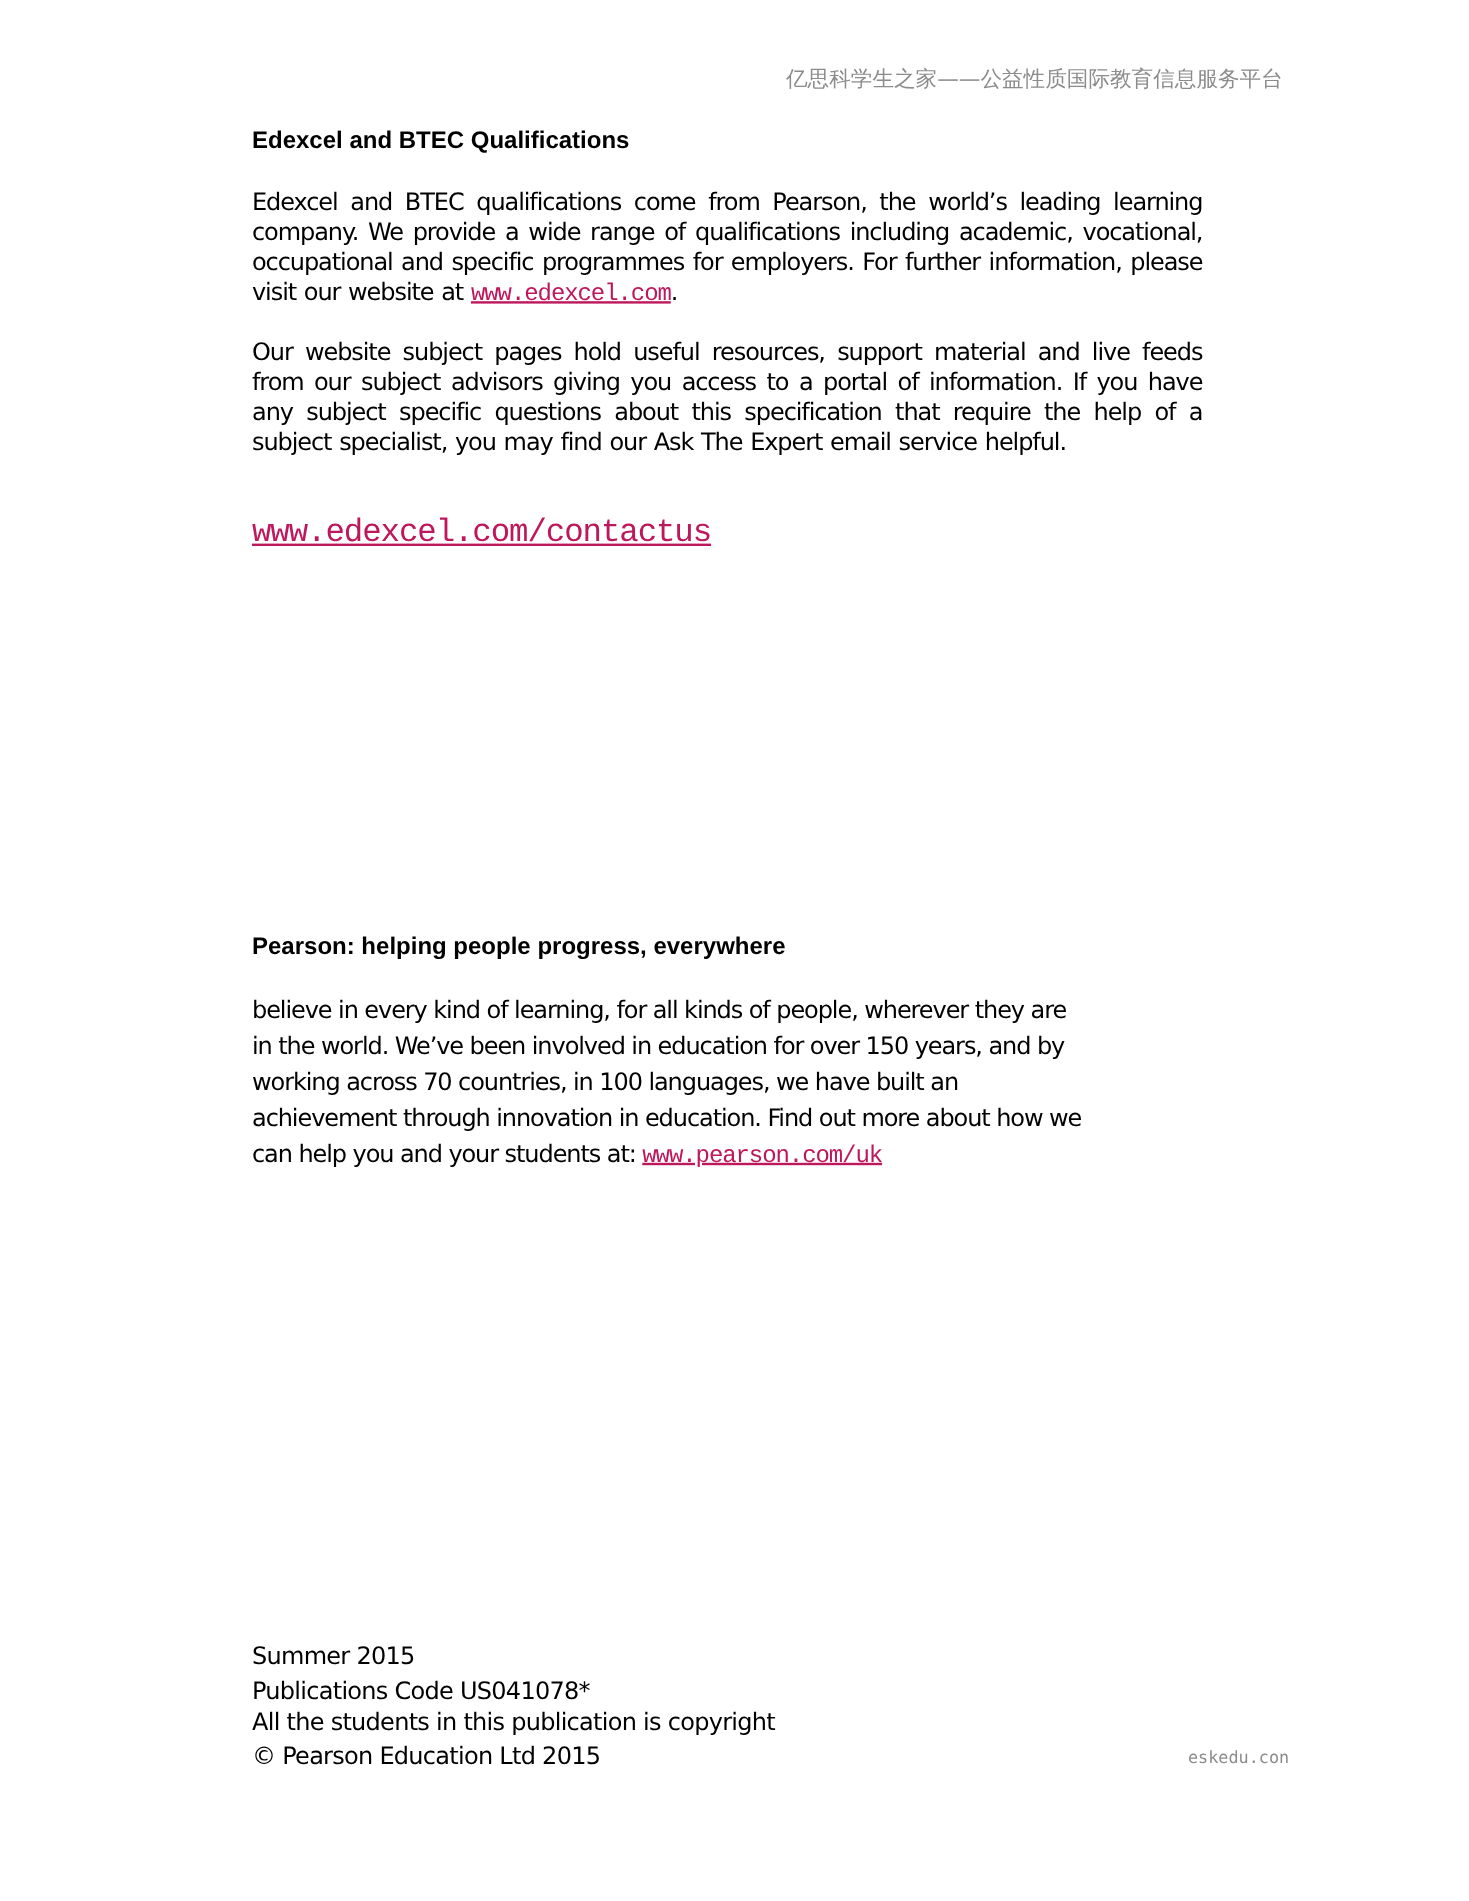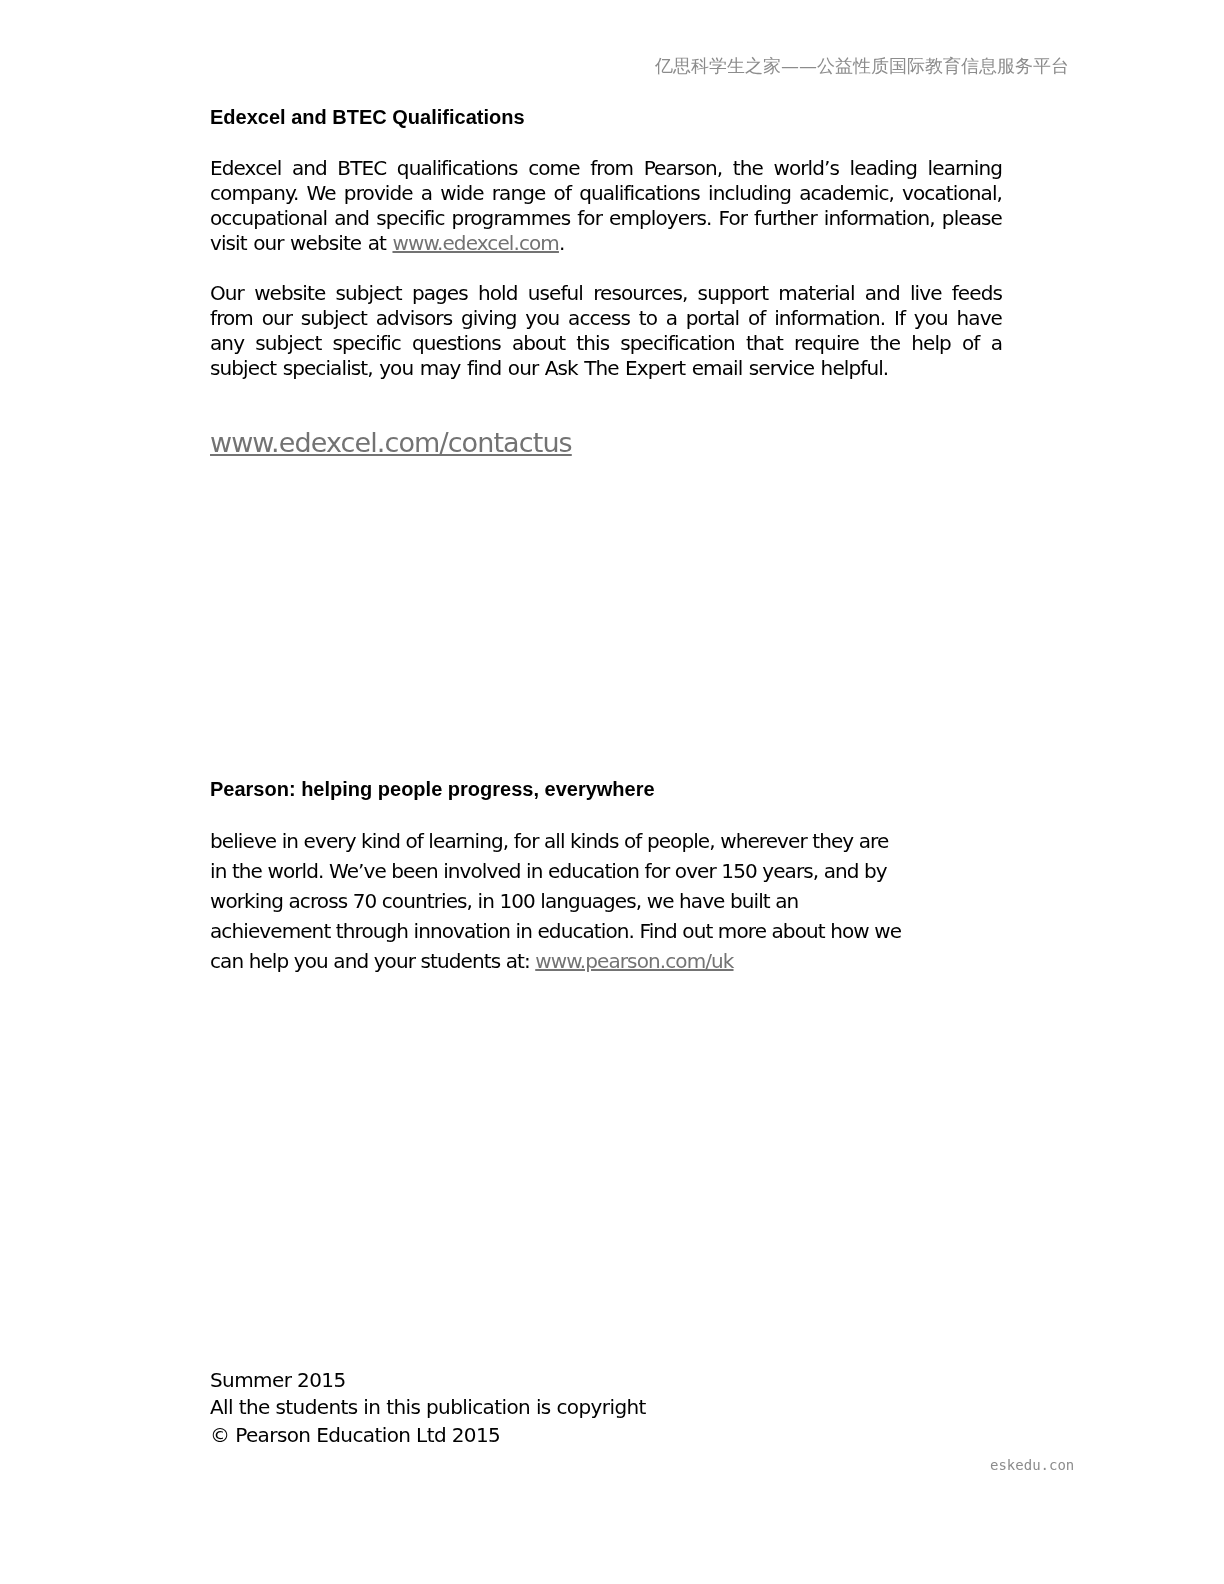--- a/index.html
+++ b/index.html
@@ -10,21 +10,21 @@
     .watermark-bottom { position: absolute; top: 1457px; left: 990px; font-size: 14px; color: #8c8c8c;
                         font-family: "DejaVu Sans Mono", monospace; white-space: nowrap; letter-spacing: 0px; }
     .content { position: absolute; left: 210px; width: 792px; }
     h2 { margin: 0; font-family: "Liberation Sans", sans-serif; font-weight: bold; font-size: 20px; }
     .sec1-title { top: 106px; }
     .para { font-size: 20px; line-height: 25px; text-align: justify; margin: 0;
             font-family: "DejaVu Sans", sans-serif; letter-spacing: -0.9px; word-spacing: 1px; }
     .p1 { top: 156px; }
     .p2 { top: 281px; }
     .contact { top: 430px; font-size: 27px; line-height: 25px; letter-spacing: -0.9px; }
-    a { color: #737373; text-decoration: underline; }
+    a { color: #be185d; text-decoration: underline; font-family: Liberation Mono, monospace; }
     .sec2-title { top: 778px; }
     .p3 { top: 826px; font-size: 20px; line-height: 30px; margin: 0; letter-spacing: -0.9px; }
     .footer { top: 1365px; font-size: 20px; letter-spacing: -0.6px; }
     .footer div { white-space: nowrap; }
     .f1 { line-height: 30px; }
     .f2 { line-height: 28px; }
     .f3 { line-height: 25px; }
     .f4 { line-height: 30px; }
   </style>
 </head>
@@ -45,17 +45,18 @@
 <div class="content p3">
   <div>believe in every kind of learning, for all kinds of people, wherever they are</div>
   <div>in the world. We’ve been involved in education for over 150 years, and by</div>
   <div>working across 70 countries, in 100 languages, we have built an</div>
   <div>achievement through innovation in education. Find out more about how we</div>
   <div><span>can help you and your students at: </span><a href="#">www.pearson.com/uk</a></div>
 </div>
 
 <div class="content footer">
   <div class="f1">Summer 2015</div>
+  <div class="f2">Publications Code US041078*</div>
   <div class="f3">All the students in this publication is copyright</div>
   <div class="f4">© Pearson Education Ltd 2015</div>
 </div>
 
 <div class="watermark-bottom">eskedu.con</div>
 
 </body></html>

